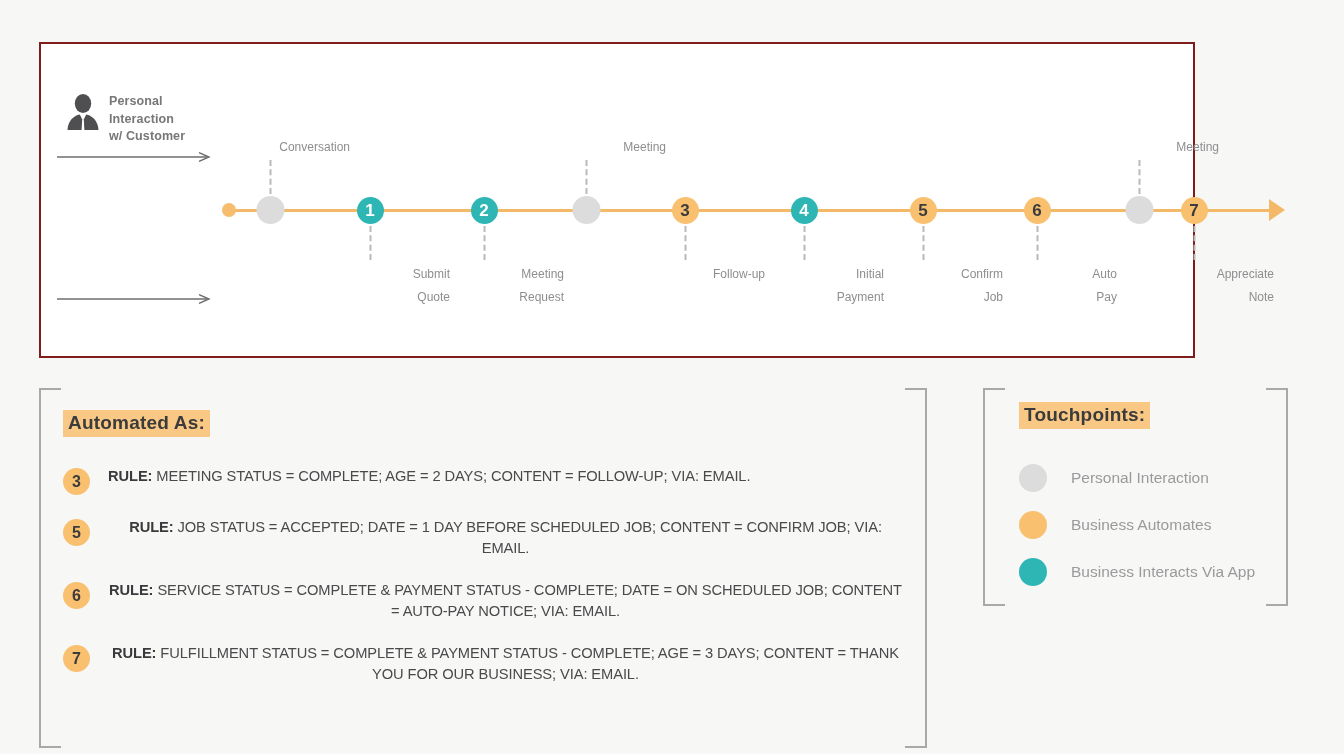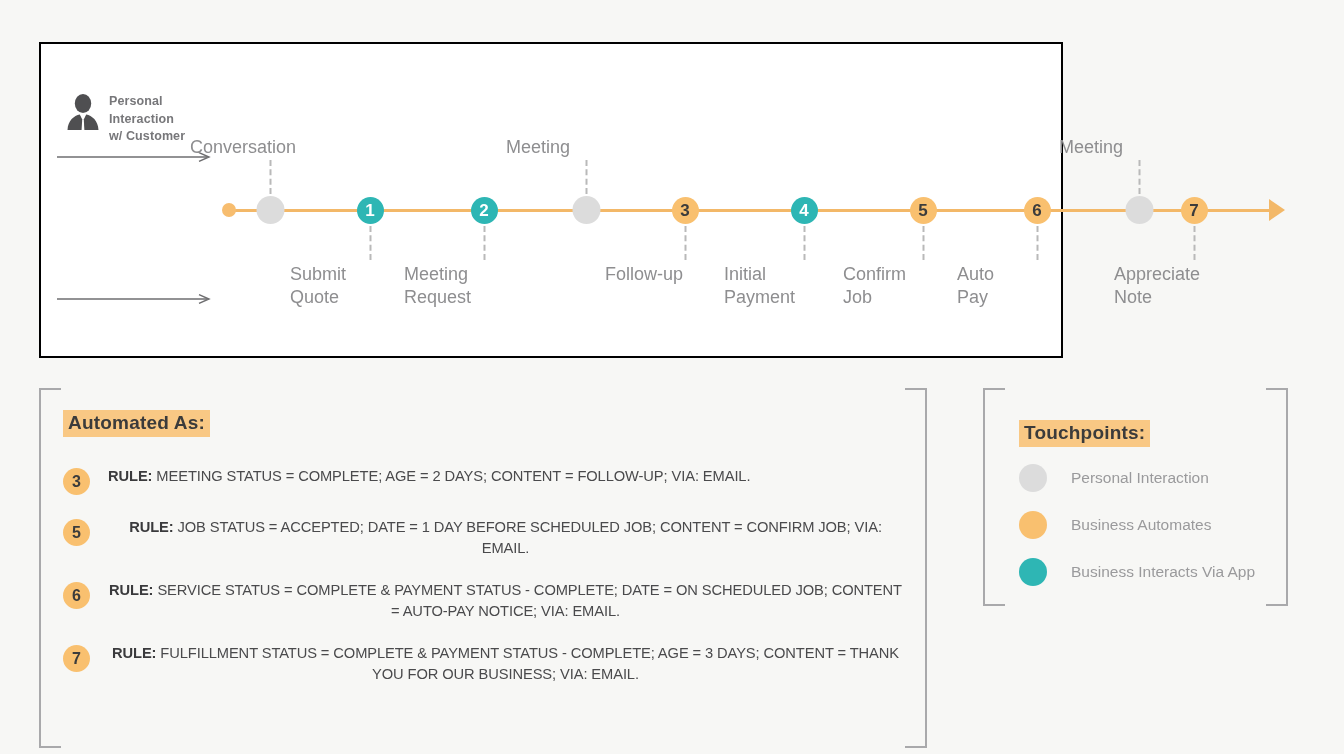--- a/index.html
+++ b/index.html
@@ -14,23 +14,23 @@
     position: relative;
     overflow: hidden;
     color: #58585a;
   }
 
   
   #timeline-panel {
     position: absolute;
     left: 39px;
     top: 42px;
-    width: 1024px;
+    width: 1156px;
     height: 316px;
-    border: 2px solid #000000;
+    border: 2px solid #7f1d1d;
     background: #ffffff;
     box-sizing: border-box;
   }
 
   
   .side-legend {
     position: absolute;
     display: flex;
     align-items: flex-start;
   }
@@ -150,22 +150,22 @@
     border-left: 2px dashed #b9b9b9;
     transform: translateX(-1px);
   }
   .marker-stem.up   { top: 116px; height: 34px; }
   .marker-stem.down { top: 182px; height: 34px; }
 
   .marker-label {
     position: absolute;
     left: 50%;
     transform: translateX(-50%);
-    text-align: left;
-    font-size: 18px;
+    text-align: right;
+    font-size: 12px;
     line-height: 22.5px;
     color: #8e8e90;
     white-space: pre-line;
     width: 160px;
   }
   .marker-label.above { top: 92px; }
   .marker-label.below { top: 219px; }
 
   
   .bracket-panel {
@@ -197,21 +197,21 @@
   .panel-title {
     position: absolute;
     font-size: 19px;
     font-weight: bold;
     color: #3b3b3b;
     background: #f9c884;
     padding: 2px 5px 3px 5px;
     letter-spacing: 0.2px;
   }
   #automated-title   { left: 24px; top: 22px; }
-  #touchpoints-title { left: 36px; top: 32px; }
+  #touchpoints-title { left: 36px; top: 14px; }
 
   
   #rules-list {
     position: absolute;
     left: 24px;
     top: 78px;
     width: 840px;
   }
   .rule-row {
     position: relative;

